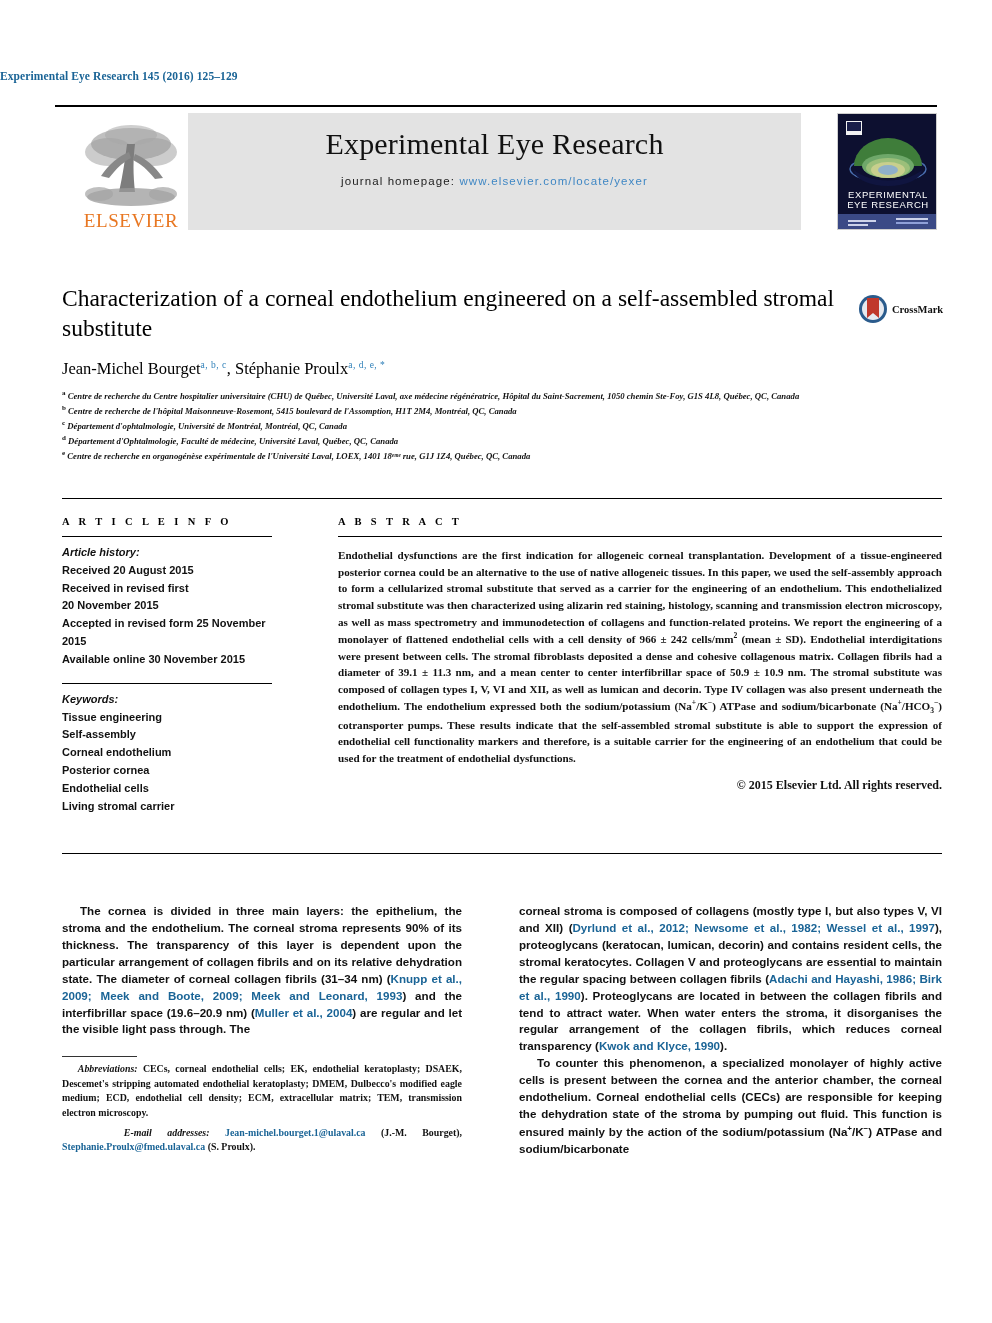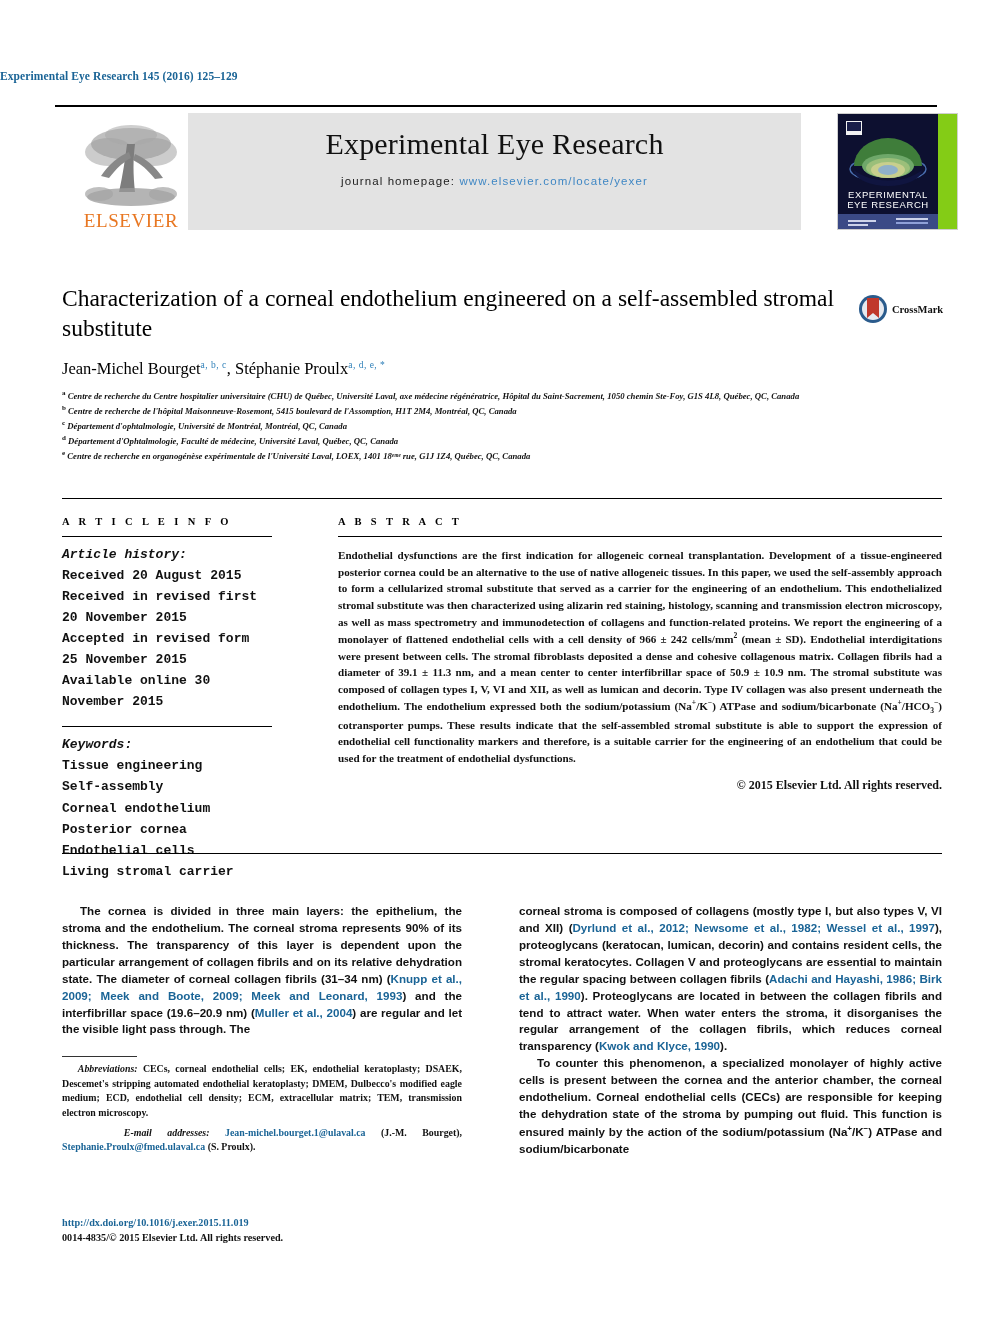--- a/index.html
+++ b/index.html
@@ -68,21 +68,21 @@
   }
   .homepage-line {
     margin-top: 14px;
     font-family: "Liberation Sans", sans-serif;
     font-size: 11.5px; color: #222;
     letter-spacing: 1.1px;
   }
   .homepage-line .url { color: #3f87c4; }
   .cover-thumb {
     position: absolute; top: 8px; left: 782px;
-    width: 121px; height: 117px;
+    width: 100px; height: 117px;
     background: #84cc16;
     border: 1px solid #cfcfcf;
     overflow: hidden;
   }
 
   
   .title-block { position: absolute; top: 283px; left: 62px; width: 780px; }
   .paper-title {
     font-family: "Liberation Serif", serif;
     font-size: 23.5px; font-weight: normal;
@@ -129,22 +129,22 @@
 
   .sec-head {
     font-family: "Liberation Serif", serif;
     font-size: 10.5px; font-weight: bold;
     letter-spacing: 3.4px; color: #000;
   }
   .hr-thin { border-top: 1px solid #000; margin-top: 9px; }
   .hr-thin2 { border-top: 1px solid #000; margin-top: 14px; }
 
   .hist, .kw {
-    font-family: Liberation Mono, monospace;
-    font-size: 13px; font-weight: bold;
+    font-family: Liberation Sans, sans-serif;
+    font-size: 11px; font-weight: bold;
     line-height: 1.62; color: #111;
     margin-top: 7px;
   }
   .hist i, .kw i { font-style: italic; }
 
   .abstract-body {
     margin-top: 10px;
     font-family: "Liberation Serif", serif;
     font-size: 11.1px; font-weight: bold;
     line-height: 1.50; color: #111;
@@ -333,18 +333,14 @@
       <span class="lnk">Jean-michel.bourget.1@ulaval.ca</span><span> (J.-M. Bourget), </span><span class="lnk">Stephanie.Proulx@fmed.ulaval.ca</span><span> (S. Proulx).</span>
     </div>
   </div>
 
   <div class="body-right">
     <p class="para"><span>corneal stroma is composed of collagens (mostly type I, but also types V, VI and XII) (</span><span class="ref">Dyrlund et al., 2012; Newsome et al., 1982; Wessel et al., 1997</span><span>), proteoglycans (keratocan, lumican, decorin) and contains resident cells, the stromal keratocytes. Collagen V and proteoglycans are essential to maintain the regular spacing between collagen fibrils (</span><span class="ref">Adachi and Hayashi, 1986; Birk et al., 1990</span><span>). Proteoglycans are located in between the collagen fibrils and tend to attract water. When water enters the stroma, it disorganises the regular arrangement of the collagen fibrils, which reduces corneal transparency (</span><span class="ref">Kwok and Klyce, 1990</span><span>).</span></p>
 
     <p class="para indent"><span>To counter this phenomenon, a specialized monolayer of highly active cells is present between the cornea and the anterior chamber, the corneal endothelium. Corneal endothelial cells (CECs) are responsible for keeping the dehydration state of the stroma by pumping out fluid. This function is ensured mainly by the action of the sodium/potassium (Na</span><sup>+</sup><span>/K</span><sup>−</sup><span>) ATPase and sodium/bicarbonate</span></p>
   </div>
 
-  <div class="doi-block">
-    <div class="doi">http://dx.doi.org/10.1016/j.exer.2015.11.019</div>
-    <div class="issn">0014-4835/© 2015 Elsevier Ltd. All rights reserved.</div>
-  </div>
 
 </div>
 
 </body></html>

